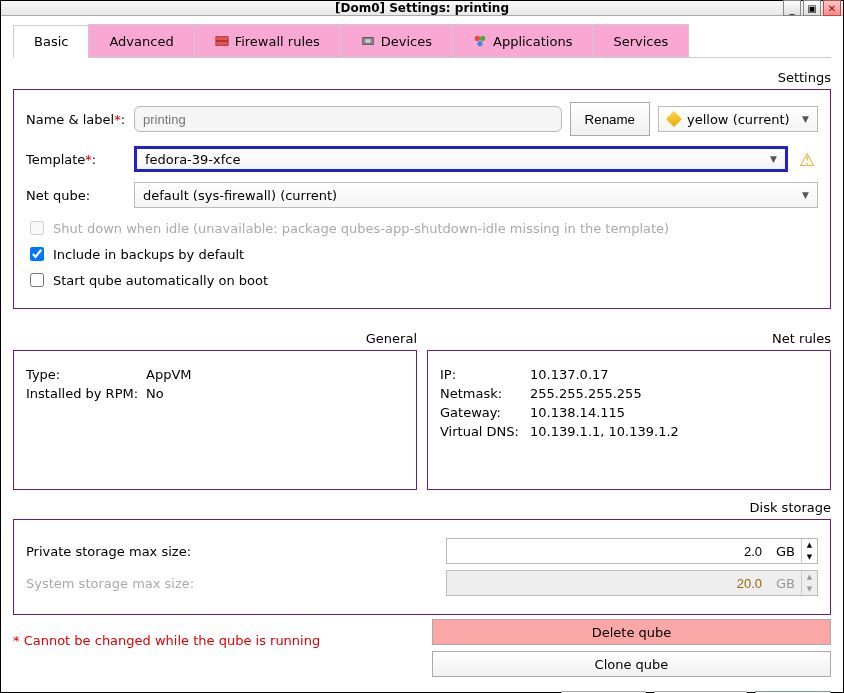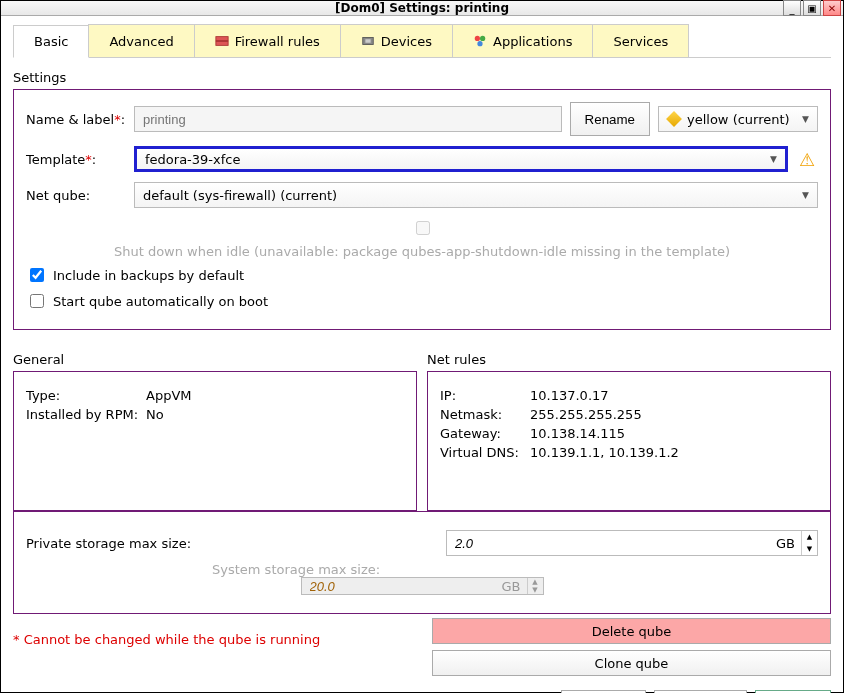--- a/index.html
+++ b/index.html
@@ -40,46 +40,46 @@
     padding: 8px 12px 12px 12px;
     display: flex;
     flex-direction: column;
   }
   .tabs { display: flex; border-bottom: 1px solid #ccc; }
   .tab {
     padding: 8px 20px;
     border: 1px solid #ccc;
     border-bottom: none;
     margin-right: -1px;
-    background: #fef9c3;
+    background: #f9a8d4;
     display: flex; align-items: center; gap: 6px;
     cursor: pointer;
   }
   .tab.active { background: #fff; border-bottom: 1px solid #fff; position: relative; top: 1px; }
-  .section-title { margin: 12px 0 4px 0; }
+  .section-title { margin: 12px 0 4px 0; text-align: right; }
   .groupbox {
     border: 1px solid #701a75;
     padding: 12px;
   }
   .form-row {
     display: flex;
     align-items: center;
     gap: 8px;
     margin-bottom: 10px;
   }
   .form-label { width: 100px; text-align: left; }
   .req { color: #d00; }
   .text-input, .dropdown {
     height: 26px;
     border: 1px solid #bbb;
     background: #fff;
     padding: 0 8px;
     font-size: 13px;
   }
-  .text-input[disabled] { background: #f5f5f5; color: #7f1d1d; }
+  .text-input[disabled] { background: #f5f5f5; color: #7f1d1d; border-radius: 6px; }
   .dropdown {
     display: flex; align-items: center; justify-content: space-between;
     cursor: pointer;
     background: linear-gradient(#fff,#f4f4f4);
   }
   .dropdown .arrow { font-size: 9px; color: #555; }
   .btn {
     height: 26px;
     padding: 16px 14px;
     border: 1px solid #aaa;
@@ -88,32 +88,32 @@
     display: inline-flex; align-items: center; gap: 6px;
   }
   .template-row .dropdown { border: 3px solid #2020d0; }
   .warn-icon {
     width: 22px; height: 22px;
     display: inline-flex; align-items: center; justify-content: center;
     color: #f0a000; font-size: 18px;
   }
   .checkbox-row { display: flex; align-items: center; gap: 6px; margin: 6px 0; }
   .checkbox-row input { width: 14px; height: 14px; }
-  .disabled-text { color: #aaa; flex-direction: column; }
+  .disabled-text { color: #aaa; }
   .twocol { display: flex; gap: 10px; margin-top: 10px; }
   .col { flex: 1; }
   .kv { display: flex; margin: 4px 0; }
   .kv .k { width: 120px; }
   .storage-row { display: flex; align-items: center; margin: 6px 0; }
   .storage-row .slabel { width: 420px; }
   .spin {
     flex: 1; display: flex; height: 26px; border: 1px solid #bbb;
     background: #fff;
   }
-  .spin input { border: none; flex: 1; padding: 0 8px; font-size: 13px; font-style: italic; }
+  .spin input { border: none; text-align: right; flex: 1; padding: 0 8px; font-size: 13px; }
   .spin .unit { padding: 0 6px; display: flex; align-items: center; }
   .spin .updown { width: 16px; border-left: 1px solid #ccc; display: flex; flex-direction: column; }
   .spin .ud { flex:1; font-size: 7px; display:flex; align-items:center; justify-content:center; cursor:pointer; }
   .spin.disabled { background: #eee; color: #999; }
   .spin.disabled input { background: #eee; color: #a16207; }
   .warning-line { color: #d00; margin-top: 14px; }
   .big-btn {
     height: 26px; border: 1px solid #aaa;
     display: flex; align-items: center; justify-content: center;
     cursor: pointer;
@@ -262,20 +262,21 @@
               <span>10.138.14.115</span>
             </div>
           <div class="kv">
               <span class="k" style="width:90px">Virtual DNS:</span>
               <span>10.139.1.1, 10.139.1.2</span>
             </div>
         </div>
       </div>
     </div>
 
+    <div class="section-title" style="margin-top:10px">Disk storage</div>
     <div class="groupbox">
       <div class="storage-row">
         <span class="slabel">Private storage max size:</span>
         <div class="spin">
           <input value="2.0" style="">
           <span class="unit">GB</span>
           <div class="updown">
               <div class="ud">▲</div>
               <div class="ud">▼</div>
             </div>

